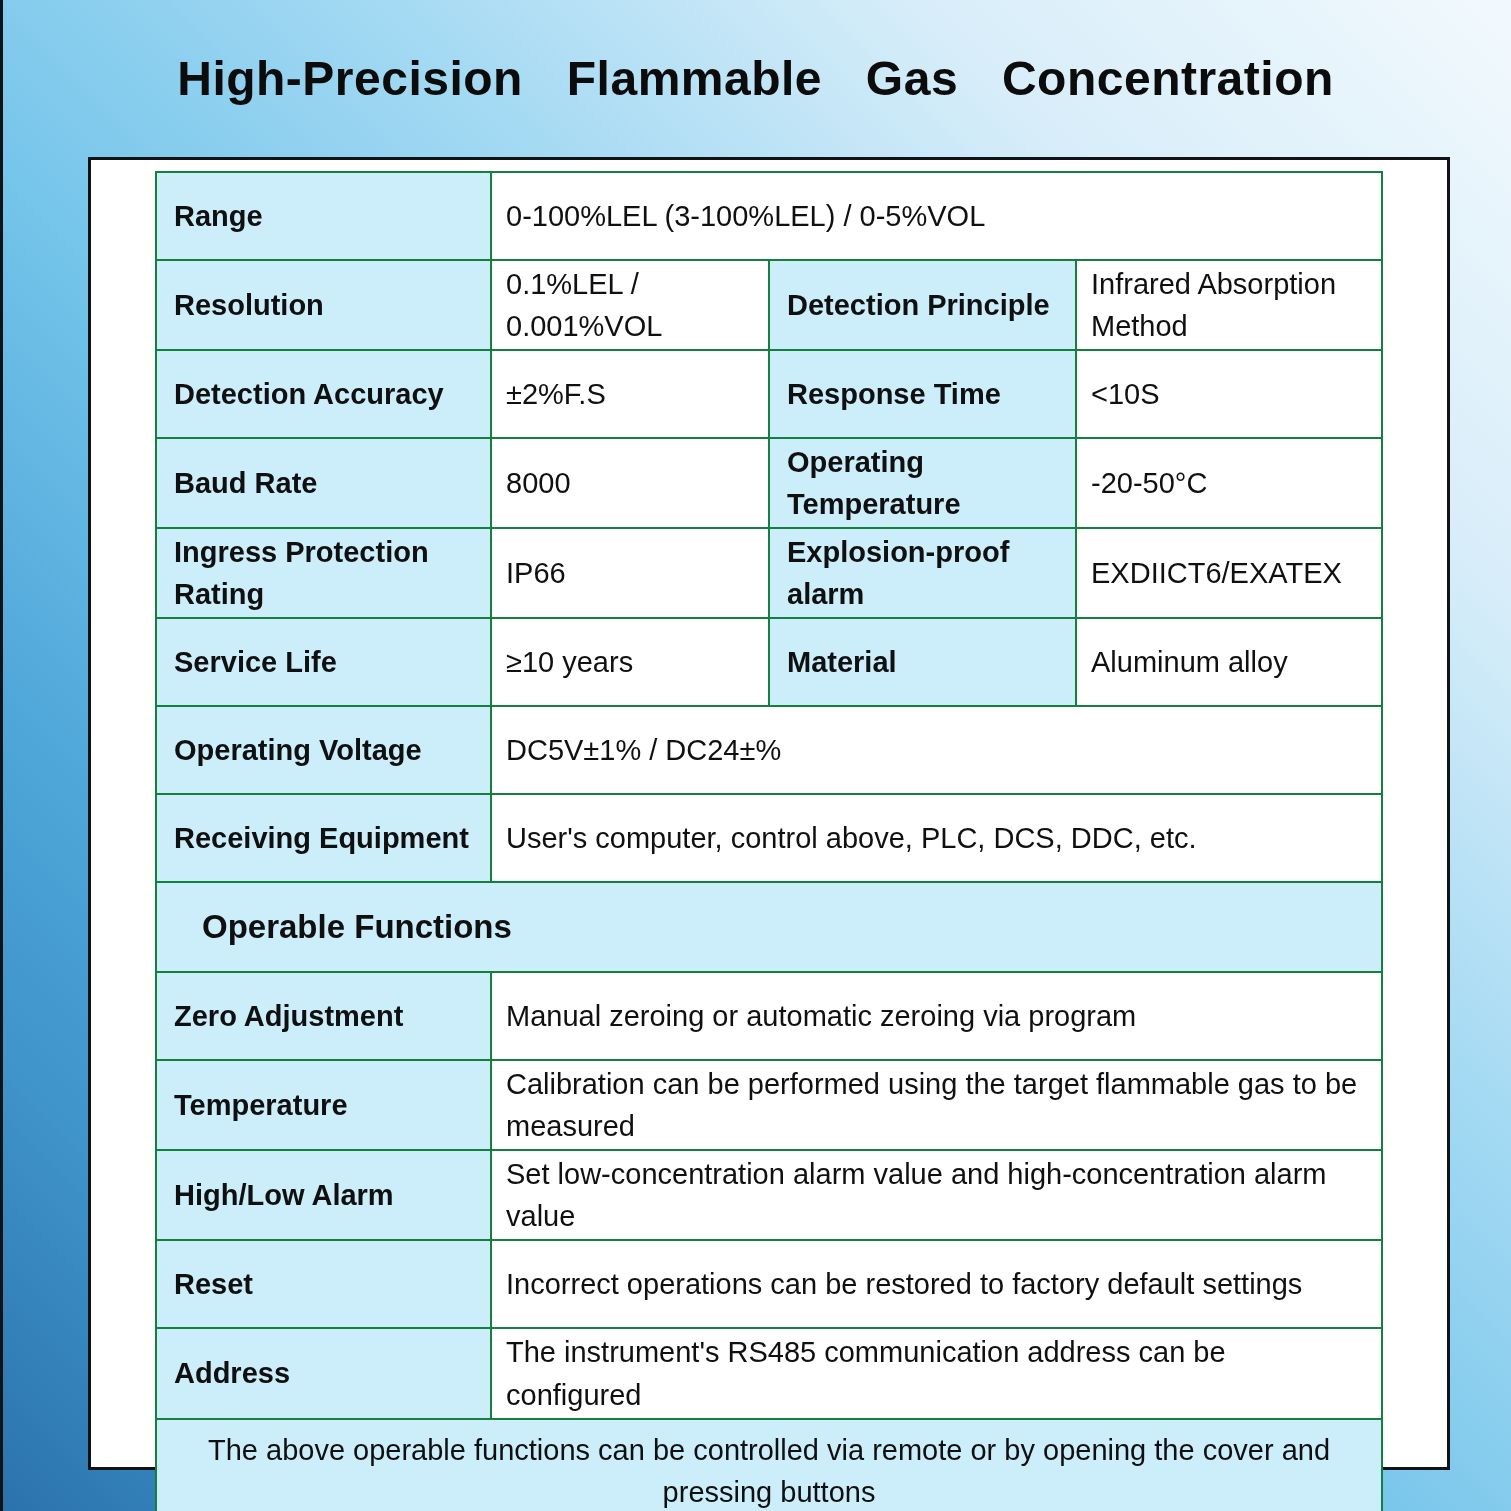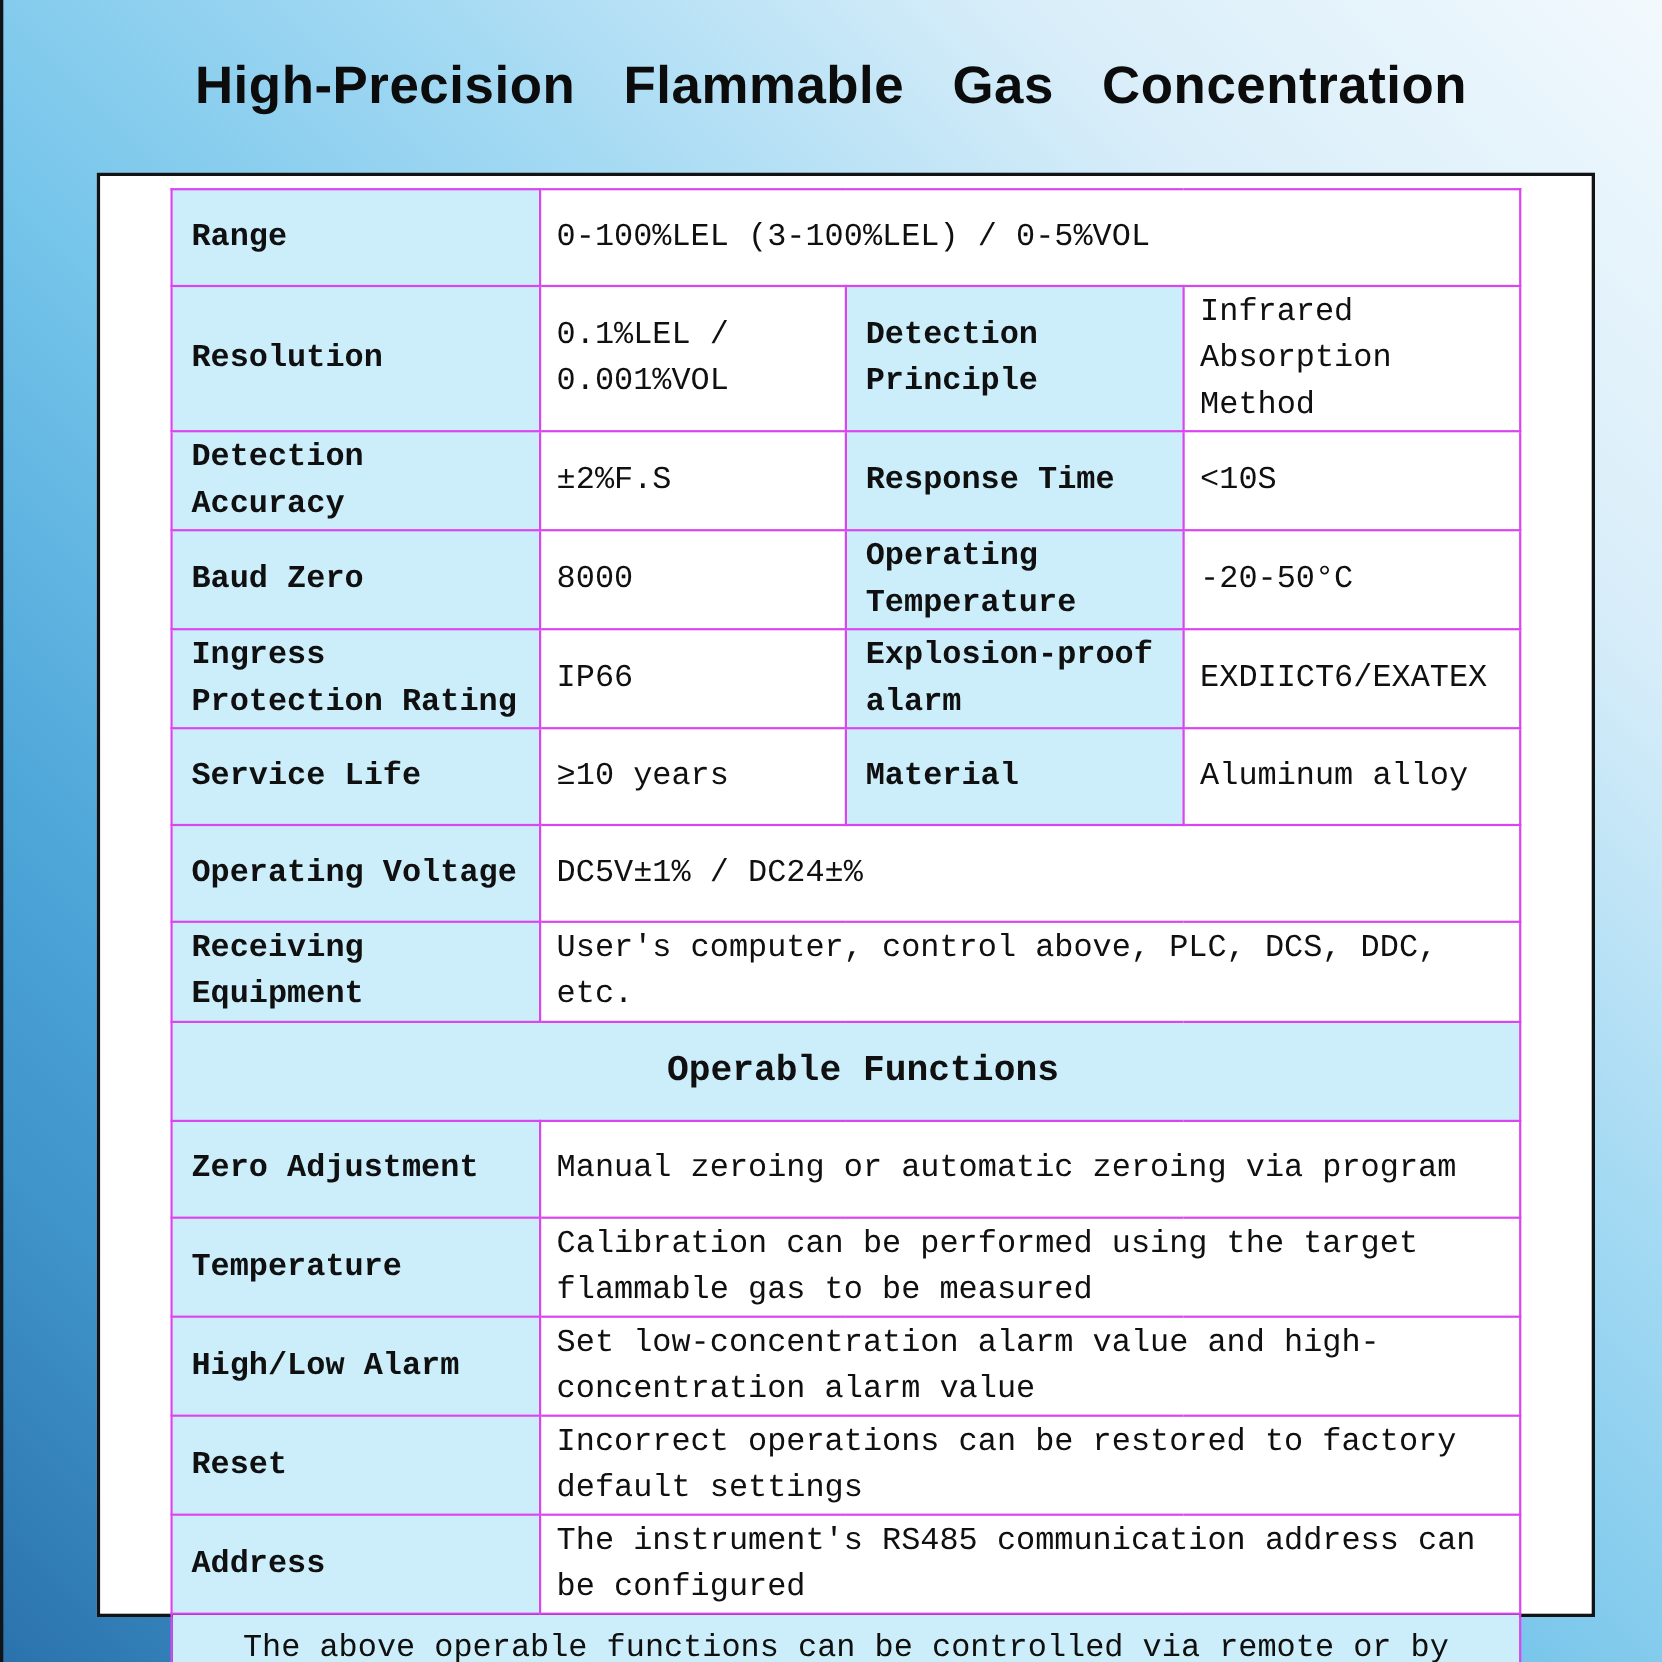--- a/index.html
+++ b/index.html
@@ -39,39 +39,37 @@
     border: 3px solid #111417;
     box-sizing: border-box;
   }
   table.spec {
     position: absolute; left: 64px; top: 11px;
     width: 1226px;
     border-collapse: collapse;
     table-layout: fixed;
   }
   table.spec td {
-    border: 2px solid #d946ef;
+    border: 2px solid #15803d;
     font-size: 29px;
     color: #101010;
     line-height: 1.45;
     vertical-align: middle;
     padding: 2px 14px;
     height: 82px;
     background: #ffffff;
     overflow: hidden;
-    font-family: Liberation Mono, monospace;
   }
   table.spec td.label {
     background: #cceefb;
     font-weight: bold;
     padding-left: 17px;
   }
   table.spec tr.section td {
     background: #cceefb;
-    text-align: center;
     font-weight: bold;
     font-size: 33px;
     height: 84px;
     padding-left: 45px;
   }
   table.spec tr.footnote td {
     background: #cceefb;
     text-align: center;
     font-weight: normal;
     height: 90px;
@@ -109,21 +107,21 @@
       </tr>
 
       <tr>
         <td class="label">Detection Accuracy</td>
         <td class="value">±2%F.S</td>
         <td class="label">Response Time</td>
         <td class="value">&lt;10S</td>
       </tr>
 
       <tr>
-        <td class="label">Baud Zero</td>
+        <td class="label">Baud Rate</td>
         <td class="value">8000</td>
         <td class="label">Operating Temperature</td>
         <td class="value">-20-50°C</td>
       </tr>
 
       <tr>
         <td class="label">Ingress Protection Rating</td>
         <td class="value">IP66</td>
         <td class="label">Explosion-proof alarm</td>
         <td class="value">EXDIICT6/EXATEX</td>

